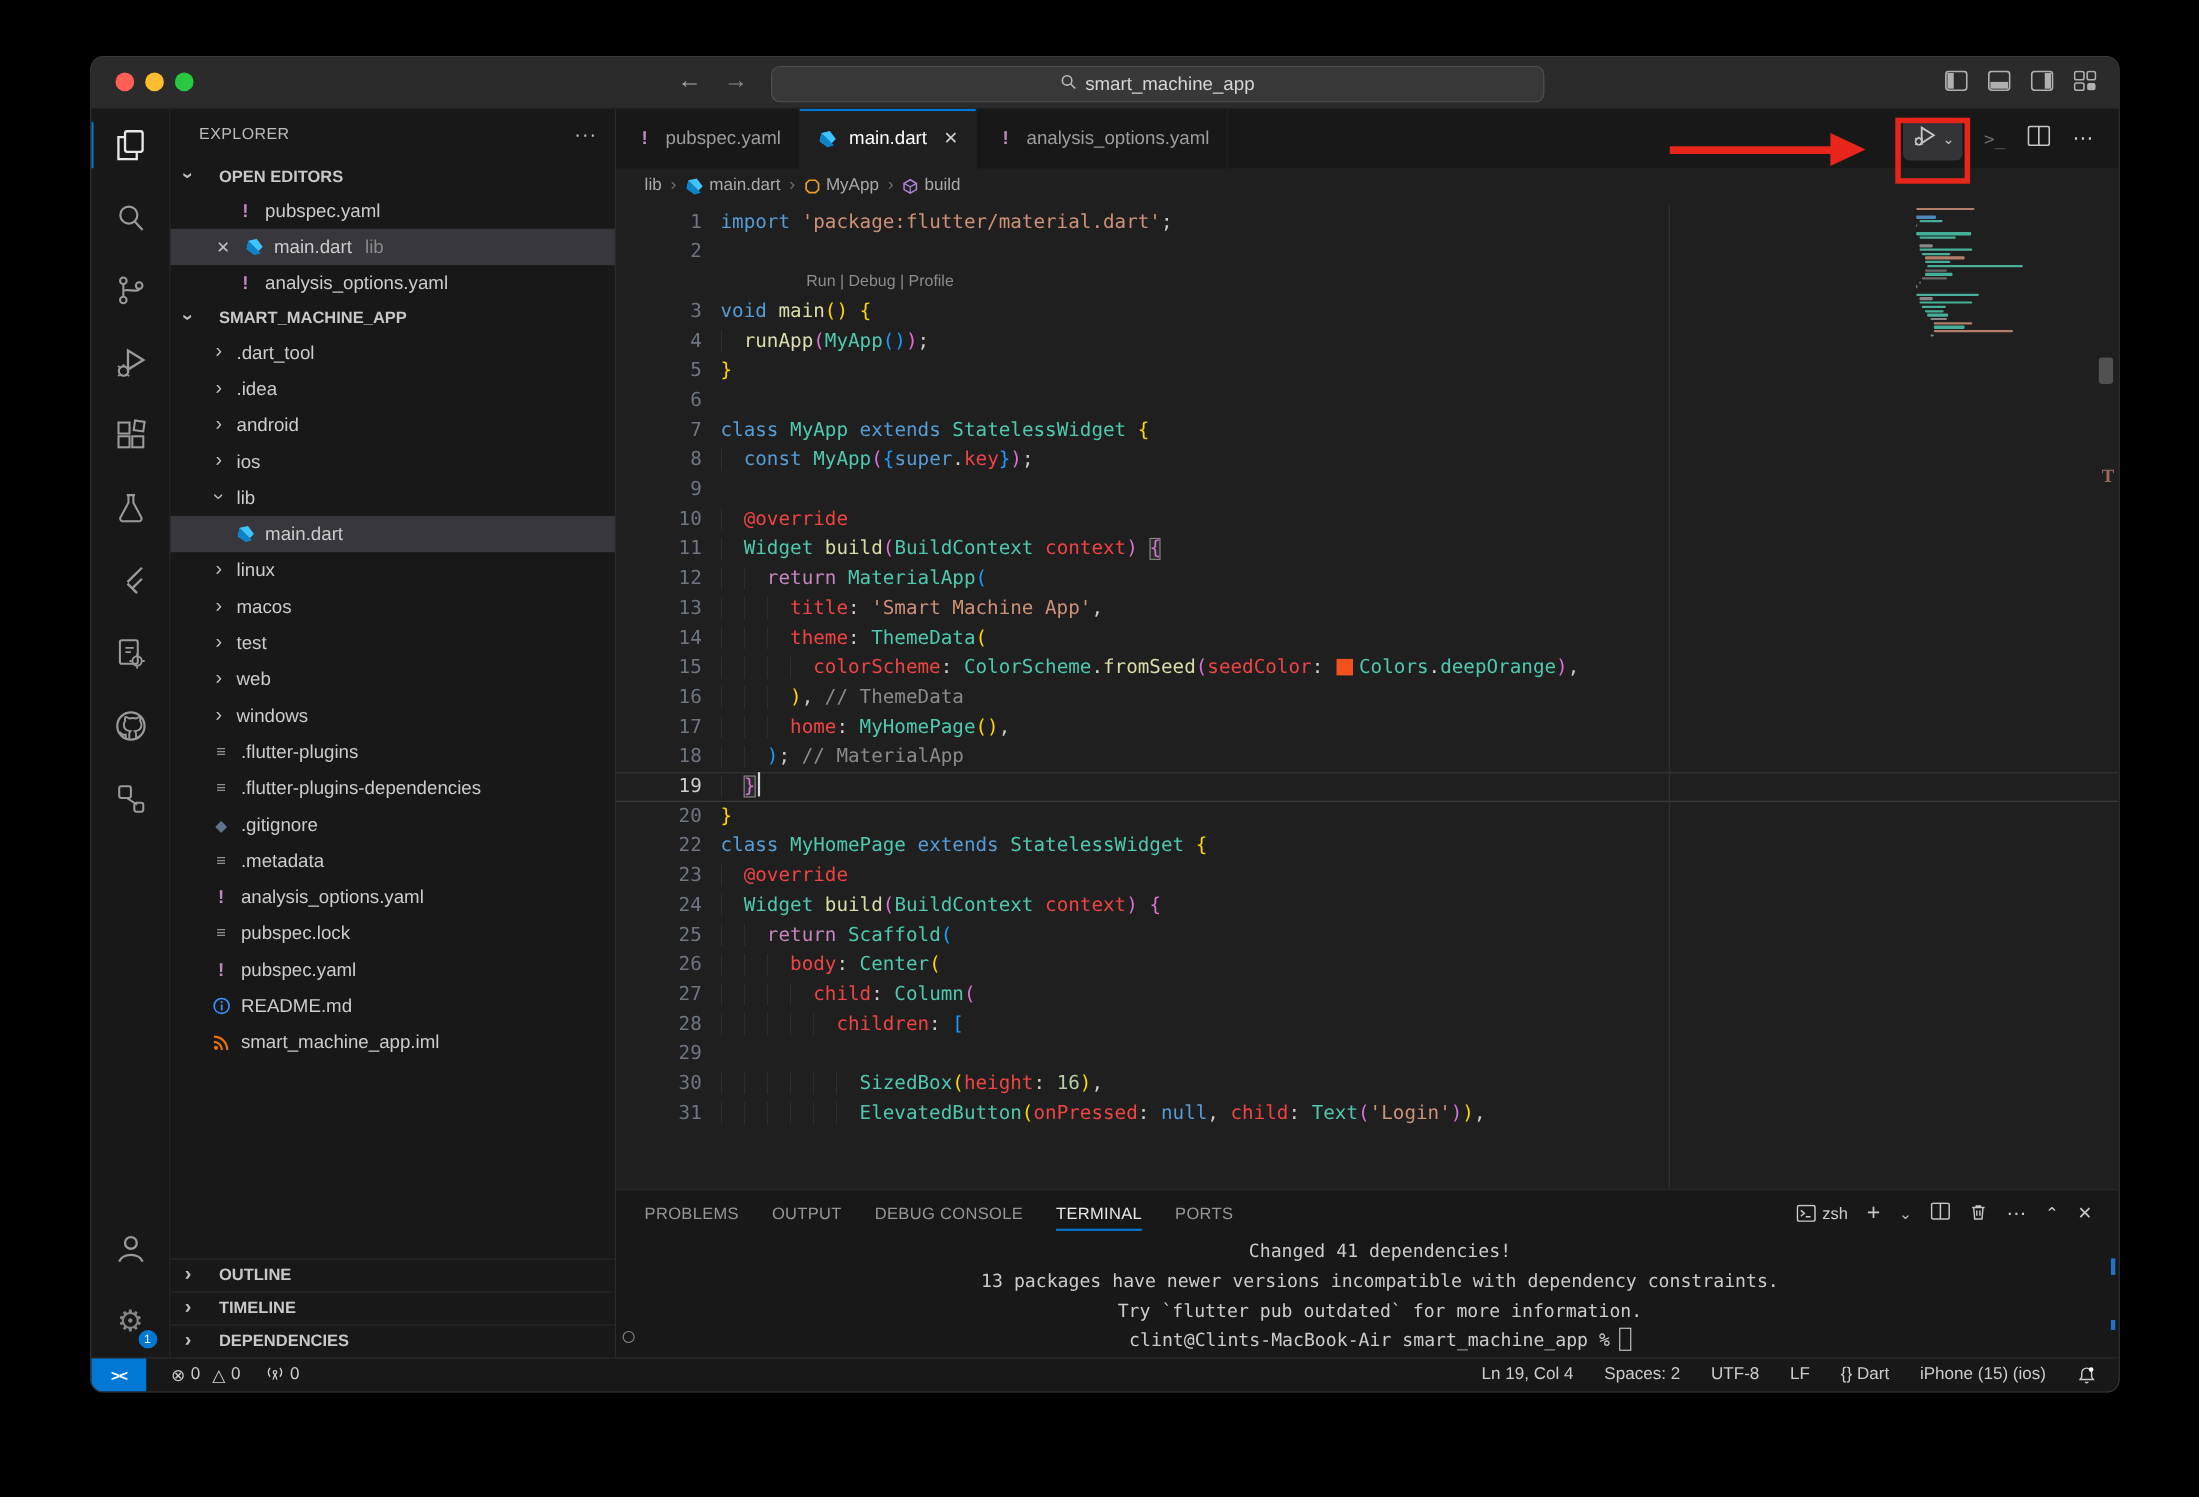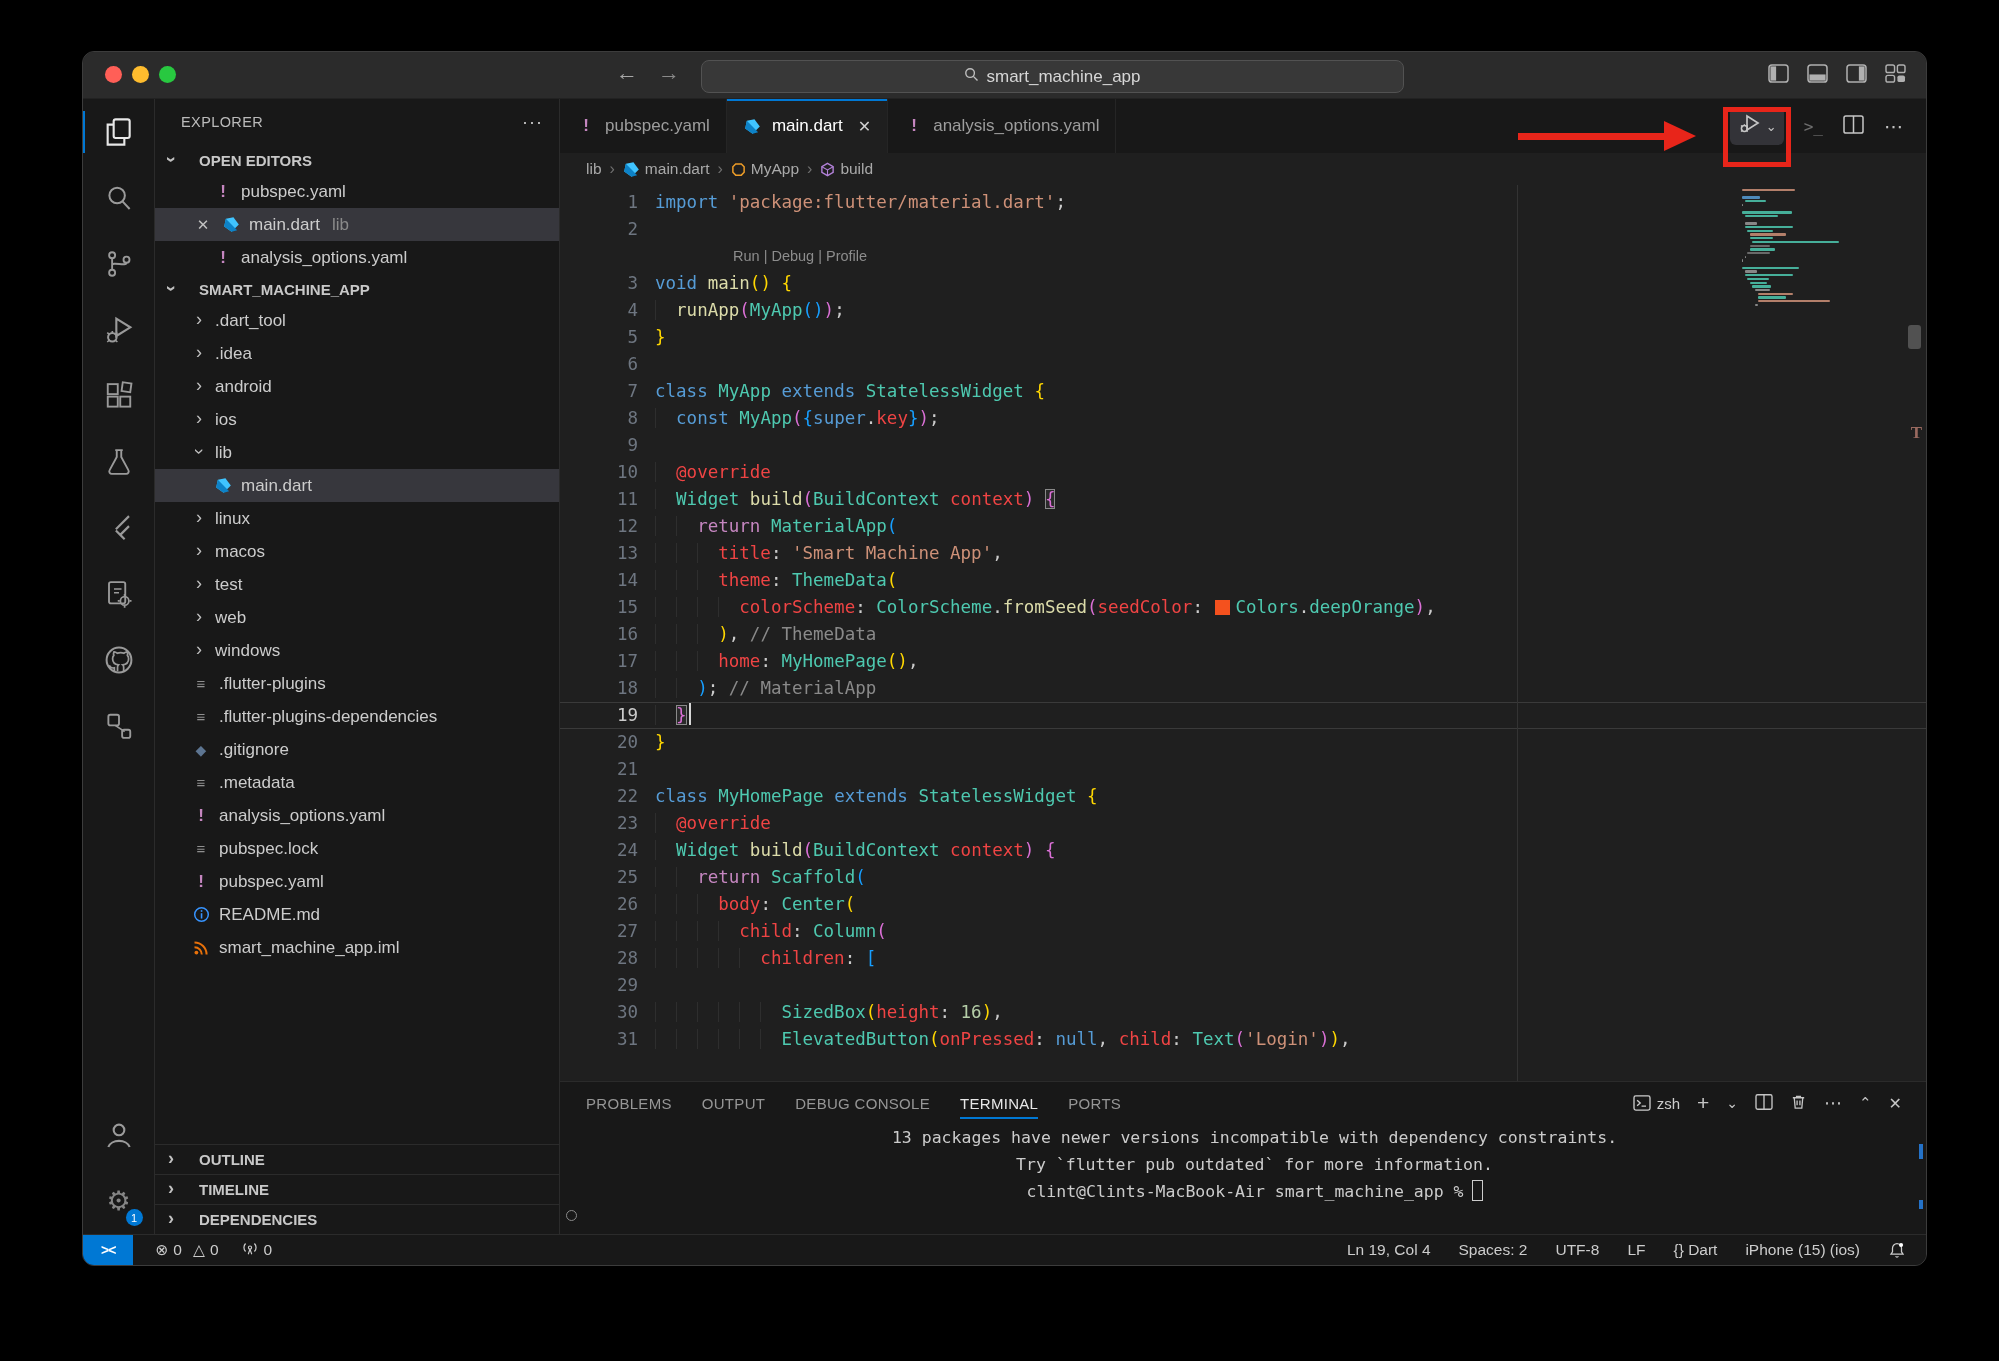--- a/index.html
+++ b/index.html
@@ -606,24 +606,20 @@
                 <span class="cl-num">18</span>
                 <span class="cl-code"><span class="tk-ind">    </span><span class="tk-b3">)</span><span class="tk-pl">; </span><span class="tk-cm">// MaterialApp</span></span>
               </div>
               <div class="cl active-line">
                 <span class="cl-num">19</span>
                 <span class="cl-code"><span class="tk-ind">  </span><span class="tk-b2 tk-boxed">}</span><span class="caret"></span></span>
               </div>
               <div class="cl">
                 <span class="cl-num">20</span>
                 <span class="cl-code"><span class="tk-b1">}</span></span>
-              </div>
-              <div class="cl">
-                <span class="cl-num">21</span>
-                <span class="cl-code"></span>
               </div>
               <div class="cl">
                 <span class="cl-num">22</span>
                 <span class="cl-code"><span class="tk-kw">class</span><span class="tk-pl"> </span><span class="tk-typ">MyHomePage</span><span class="tk-pl"> </span><span class="tk-kw">extends</span><span class="tk-pl"> </span><span class="tk-typ">StatelessWidget</span><span class="tk-pl"> </span><span class="tk-b1">{</span></span>
               </div>
               <div class="cl">
                 <span class="cl-num">23</span>
                 <span class="cl-code"><span class="tk-ind">  </span><span class="tk-pr">@override</span></span>
               </div>
               <div class="cl">
@@ -717,20 +713,21 @@
                 <span><svg width="17" height="17" viewBox="0 0 18 18">
                     <path d="M3 5 h12 M7 5 V3.5 h4 V5 M4.5 5 l1 11 h7 l1-11 M7.5 8 v5 M10.5 8 v5" fill="none" stroke="#c5c5c5" stroke-width="1.4"></path>
                   </svg></span>
                 <span style="font-size:18px;">⋯</span>
                 <span style="font-size:15px;">⌃</span>
                 <span style="font-size:16px;">✕</span>
               </div>
             </div>
           <div class="panel-body" id="terminal-body">
             <div class="t-prompt-circle"></div>
+          <div class="t-line">Changed 41 dependencies!</div>
               <div class="t-line">13 packages have newer versions incompatible with dependency constraints.</div>
               <div class="t-line">Try `flutter pub outdated` for more information.</div>
               <div class="t-line">clint@Clints-MacBook-Air smart_machine_app %<span class="t-cursor"></span></div>
             </div>
           <div class="panel-dot" style="top:62px;height:15px;"></div>
           <div class="panel-dot" style="top:118px;height:9px;"></div>
         </div>
       </div>
     </div>
 

